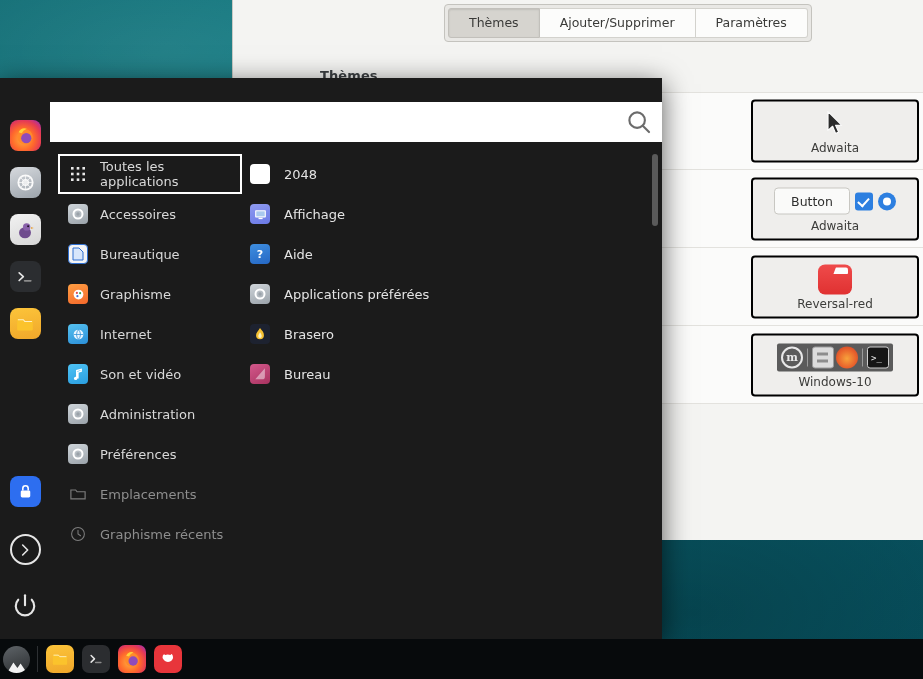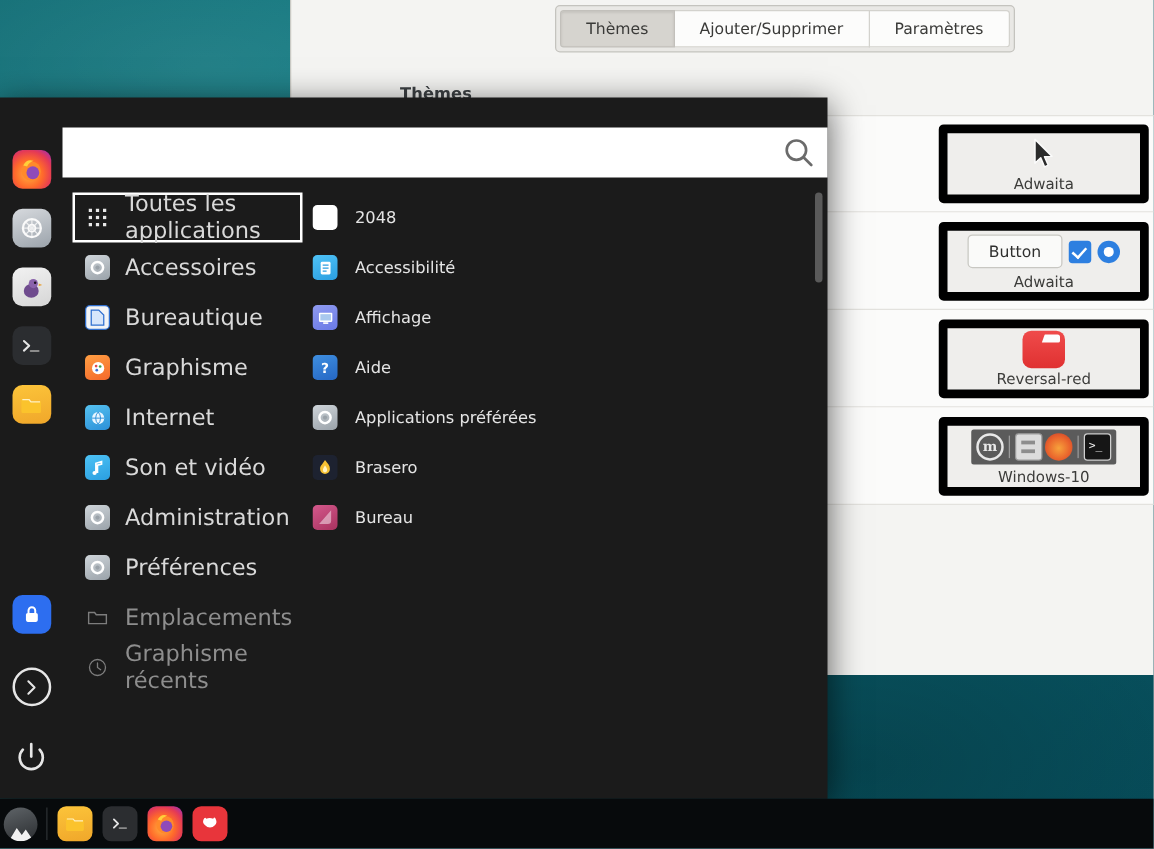--- a/index.html
+++ b/index.html
@@ -78,21 +78,21 @@
     height: 78px;
     border-bottom: 1px solid #e3e2de;
     background: #fbfbfa;
   }
   .theme-row:first-child { border-top: 1px solid #e3e2de; }
   .theme-card {
     position: absolute; right: 5px; top: 50%;
     transform: translateY(-50%);
     width: 168px; height: 63px;
     background: #efeeec;
-    border: 7px solid #000000;
+    border: 2px solid #000000;
     border-radius: 4px;
     display: flex; flex-direction: column;
     align-items: center; justify-content: center;
     gap: 3px;
   }
   .theme-card .cap {
     font-size: 12px; color: #3c3c3a; line-height: 1;
   }
   .preview-slot {
     height: 30px; display: flex; align-items: center;
@@ -220,21 +220,21 @@
   }
 
   
   #categories {
     position: absolute; left: 58px; top: 76px;
     width: 184px;
   }
   .cat {
     display: flex; align-items: center; gap: 12px;
     height: 40px; padding: 0 10px;
-    color: #d9d9d9; font-size: 18px;
+    color: #d9d9d9; font-size: 13px;
     cursor: pointer;
   }
   .cat.selected {
     border: 2px solid #ffffff;
     padding: 0 8px;
   }
   .cat-ico {
     width: 20px; height: 20px; flex: 0 0 20px;
     border-radius: 4px;
     display: flex; align-items: center; justify-content: center;
@@ -557,33 +557,20 @@
       <div class="app">
         <span class="app-ico" style="background:#fff;display:grid;grid-template-columns:1fr 1fr;grid-template-rows:1fr 1fr;gap:1px;padding:1px">
           <i style="background:#ef7936"></i>
             <i style="background:#eceadf"></i>
             <i style="background:#4fae55"></i>
             <i style="background:#3d79d6"></i>
         </span>
         <span>2048</span>
       </div>
 
-      <div class="app">
-        <span class="app-ico" style="background:linear-gradient(160deg,#4fc3f7,#2b9ee0)">
-          <svg width="11" height="13" viewBox="0 0 14 16">
-              <rect x="2" y="1.6" width="10" height="12.8" rx="1.4" fill="#fff"></rect>
-              <g stroke="#2b9ee0" stroke-width="1.2">
-                <line x1="4" y1="5" x2="10" y2="5"></line>
-                <line x1="4" y1="8" x2="10" y2="8"></line>
-                <line x1="4" y1="11" x2="8" y2="11"></line>
-              </g>
-            </svg>
-        </span>
-        <span>Accessibilité</span>
-      </div>
 
       <div class="app">
         <span class="app-ico" style="background:linear-gradient(160deg,#8f9bf0,#6a79e6)">
           <svg width="13" height="11" viewBox="0 0 16 13">
               <rect x="1.4" y="1.2" width="13.2" height="9" rx="1" fill="#fff"></rect>
               <rect x="2.8" y="2.6" width="10.4" height="6.2" fill="#a9c8ee"></rect>
               <rect x="5.6" y="10.6" width="5" height="1.6" fill="#fff"></rect>
             </svg>
         </span>
         <span>Affichage</span>

